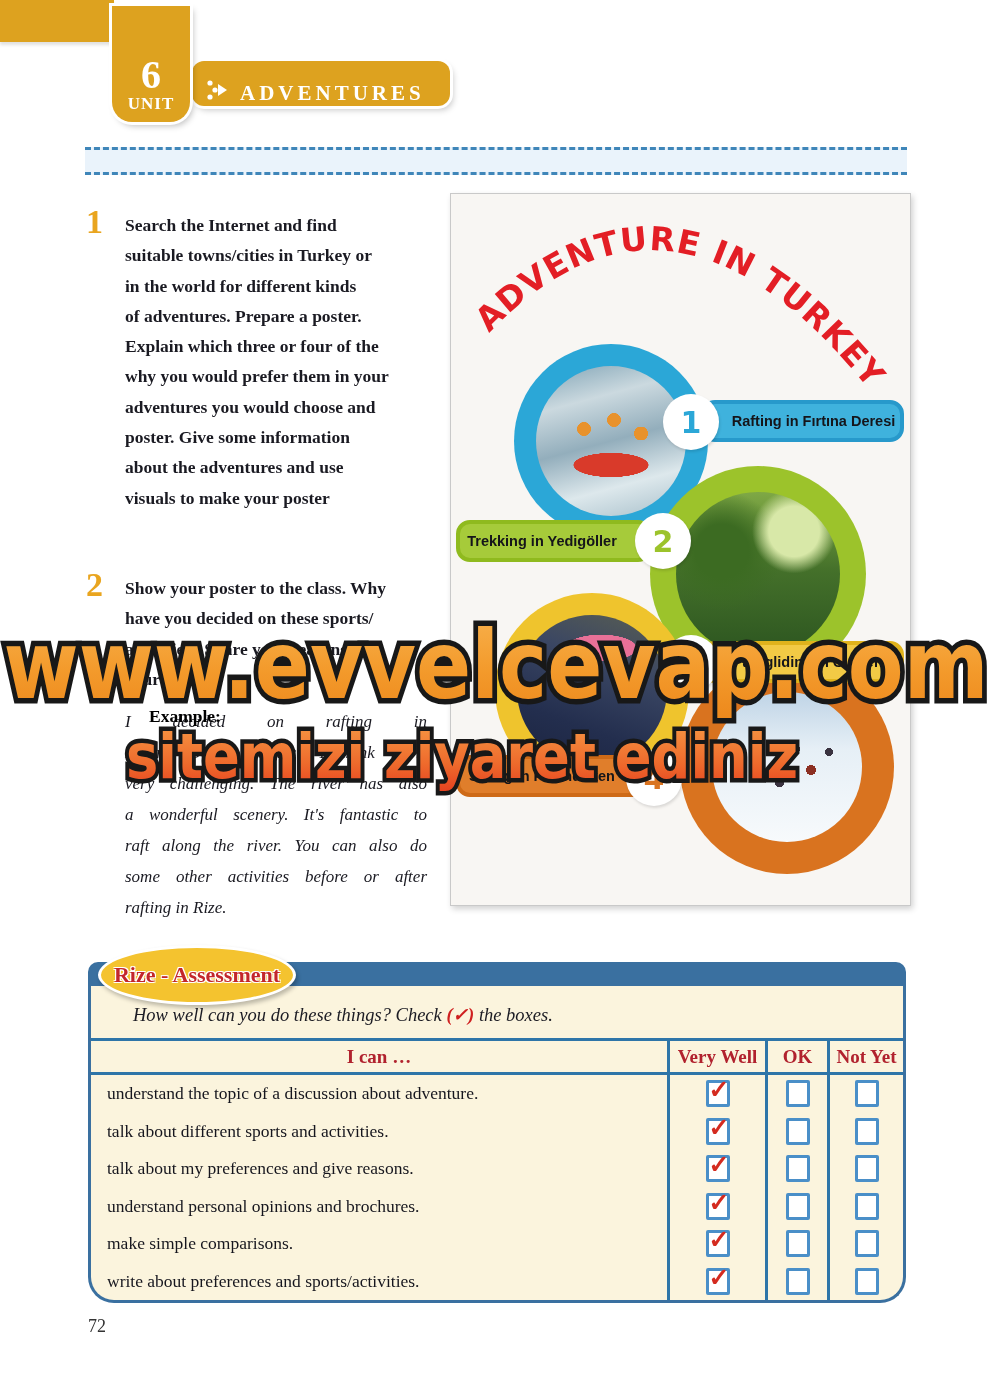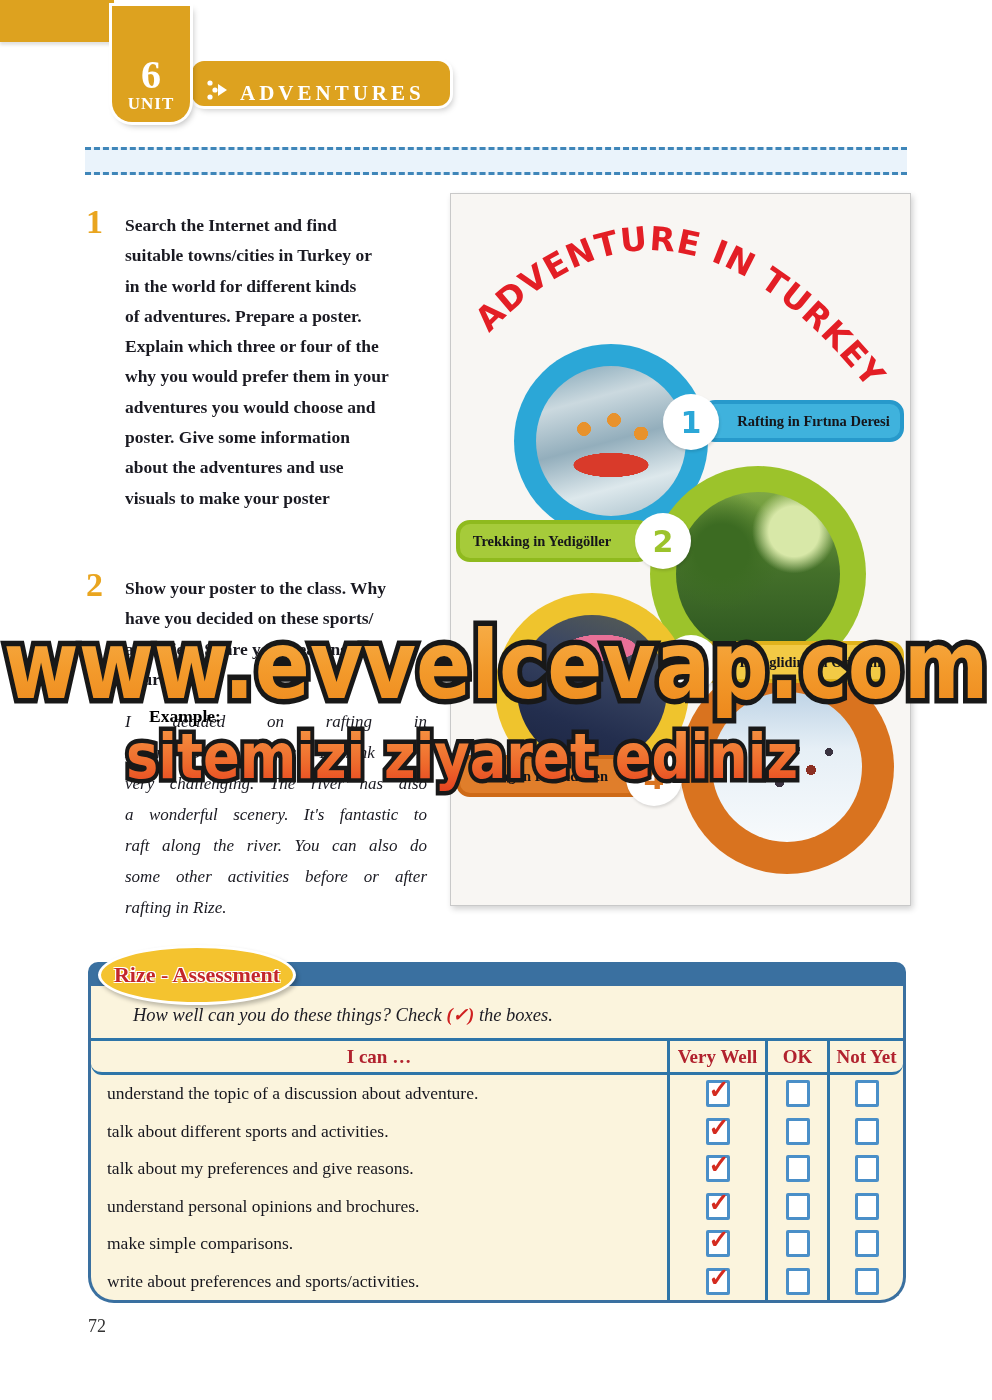--- a/index.html
+++ b/index.html
@@ -45,21 +45,21 @@
   .example-block .tline:last-child { text-align-last:left; }
   .example-label { position:absolute; left:0; top:0; color:#000000; font-weight:bold;
     font-style:normal; font-size:17.5px;margin-left:24px; }
   
   .poster { position:absolute; left:450px; top:193px; width:461px; height:713px;
     background:#f8f6f3; border:1px solid #c9c9c9; box-shadow:2px 3px 6px rgba(0,0,0,.18); }
   .poster .ring { position:absolute; border-radius:50%; }
   .poster .photo { position:absolute; border-radius:50%; }
   .poster .label-bar { position:absolute; height:42px; border-radius:14px;
     display:flex; align-items:center; justify-content:center;
-    font-family:Liberation Serif, serif; font-weight:bold; font-size:14.5px;
+    font-family:Liberation Sans, sans-serif; font-weight:bold; font-size:14.5px;
     color:#15151a; z-index:3; }
   .poster .badge { position:absolute; width:56px; height:56px; border-radius:50%;
     background:#fff; display:flex; align-items:center; justify-content:center;
     font-family:"DejaVu Sans", sans-serif; font-weight:bold; font-size:30px; z-index:4;
     box-shadow:1px 2px 3px rgba(0,0,0,.12); }
   
   .ring1 { left:63px; top:150px; width:194px; height:194px; background:#2ba7d7; z-index:1; }
   .photo1 { left:22px; top:22px; width:150px; height:150px;
     background:
       radial-gradient(circle 7px at 32% 42%, #e8922c 0 99%, transparent 100%),
@@ -111,21 +111,21 @@
   .sa-oval span { color:#c3272b; font-size:22px; font-weight:bold;
     text-shadow:-1px -1px 0 #fff, 1px -1px 0 #fff, -1px 1px 0 #fff, 1px 1px 0 #fff; }
   .sa-panel { position:absolute; left:88px; top:986px; width:818px; height:317px;
     background:#fbf4dd; border:3px solid #3a70a0; border-top:none;
     border-radius:0 0 26px 26px; overflow:hidden; }
   .sa-instruction { position:absolute; left:42px; top:18px; font-size:18.5px;
     font-style:italic; color:#1c1c24; }
   .sa-instruction .red { color:#cf2020; font-weight:bold; }
   .sa-table { position:absolute; left:0; right:0; top:52px; bottom:0;
     border-top:3px solid #2e75a8; display:flex; flex-direction:column; }
-  .sa-grid { display:grid; grid-template-columns:576px 98px 62px 76px;border-radius:11px; }
+  .sa-grid { display:grid; grid-template-columns:576px 98px 62px 76px; }
   .sa-head { height:34px; border-bottom:3px solid #2e75a8; }
   .sa-head > div { display:flex; align-items:center; justify-content:center;
     color:#b1222e; font-weight:bold; font-size:19px; }
   .sa-col { border-left:3px solid #2e75a8; }
   .sa-rows { flex:1; display:flex; flex-direction:column; }
   .sa-row { flex:1; }
   .sa-text { display:flex; align-items:center; padding-left:16px; font-size:17.5px;
     color:#16161e; }
   .sa-cell { display:flex; align-items:center; justify-content:center; }
   .cbox { width:24px; height:27px; background:#fff; border:3px solid #4a8fc8;

